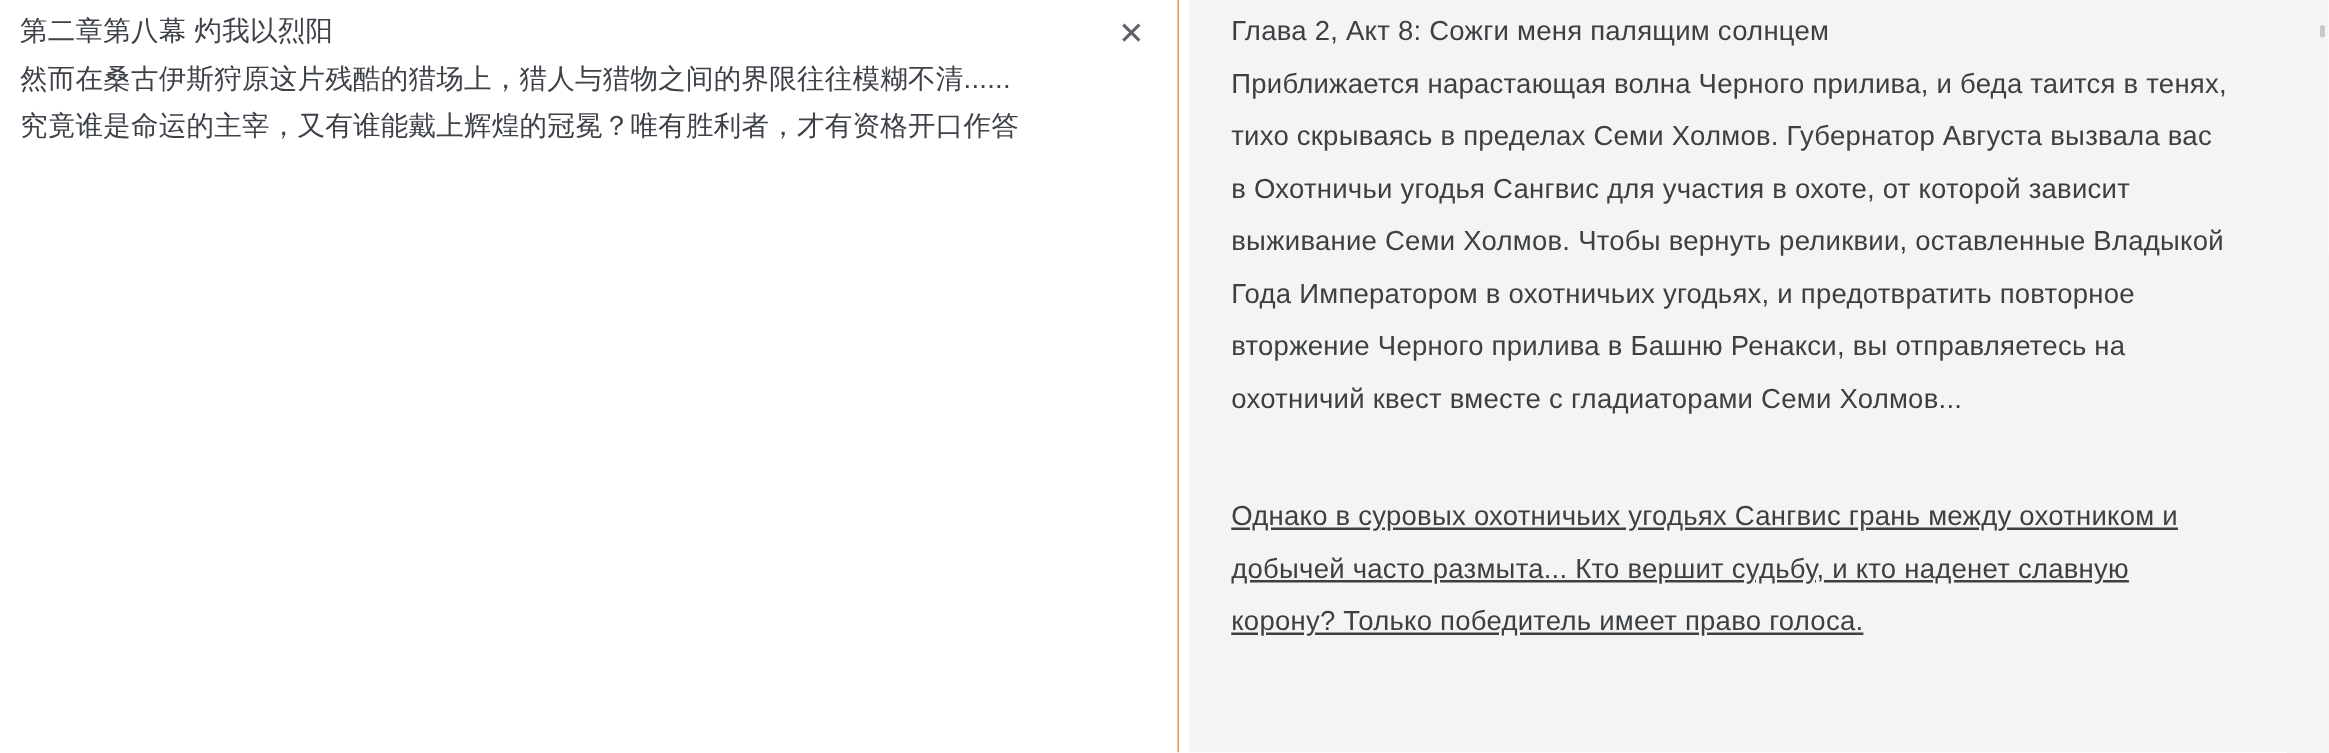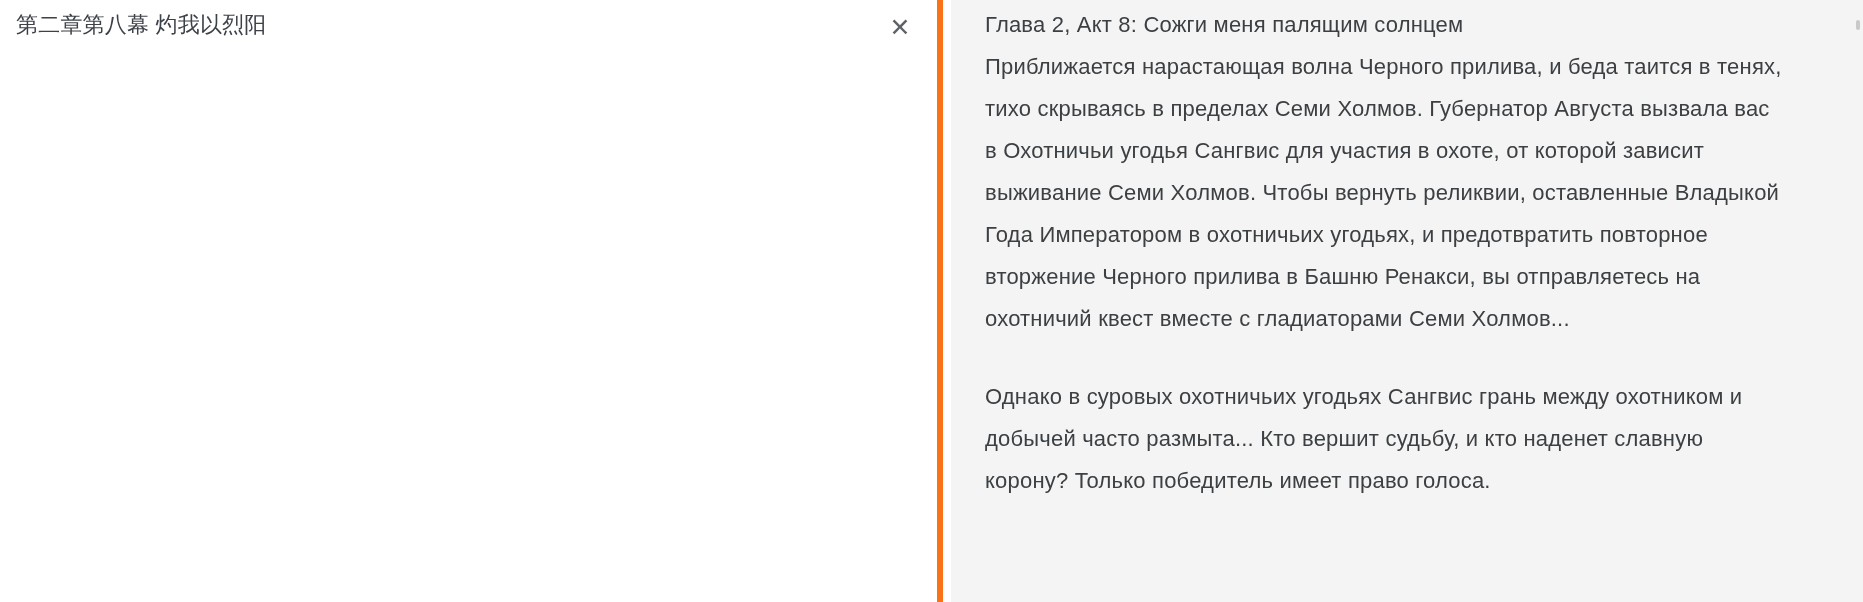--- a/index.html
+++ b/index.html
@@ -12,21 +12,21 @@
     font-family: "Liberation Sans", "DejaVu Sans", sans-serif;
   }
 
   
   .left-panel {
     position: relative;
     width: 943px;
     flex: 0 0 943px;
     box-sizing: border-box;
     background: #ffffff;
-    border-right: 6px solid #f97316;
+    border-right: 1px solid #f97316;
     padding: 6px 0 0 16px;
   }
   .left-text {
     width: 814px;
     font-size: 22px;
     line-height: 38px;
     color: #3d4148;
     letter-spacing: 0.2px;
   }
   .left-text p { margin: 0; }
@@ -62,38 +62,39 @@
     padding: 4px 60px 0 34px;
   }
   .right-text {
     max-width: 800px;
     font-size: 22px;
     line-height: 42px;
     color: #3c4043;
     letter-spacing: 0.2px;
   }
   .right-text p { margin: 0; }
-  .right-text .para-2 { margin-top: 36px; }
+  .right-text .para-2 { margin-top: 52px; text-decoration: underline; }
 
   .scrollbar-thumb {
     position: absolute;
     top: 20px;
     right: 3px;
     width: 4px;
     height: 10px;
     border-radius: 2px;
     background: #c9c9c9;
   }
 </style>
 </head>
 <body>
 
 <div class="left-panel">
   <div class="left-text">
     <p>第二章第八幕 灼我以烈阳</p>
+    <p>然而在桑古伊斯狩原这片残酷的猎场上，猎人与猎物之间的界限往往模糊不清......究竟谁是命运的主宰，又有谁能戴上辉煌的冠冕？唯有胜利者，才有资格开口作答</p>
   </div>
   <div class="close-btn">
     <span>✕</span>
   </div>
 </div>
 
 <div class="panel-gap"></div>
 
 <div class="right-panel">
   <div class="right-text">

